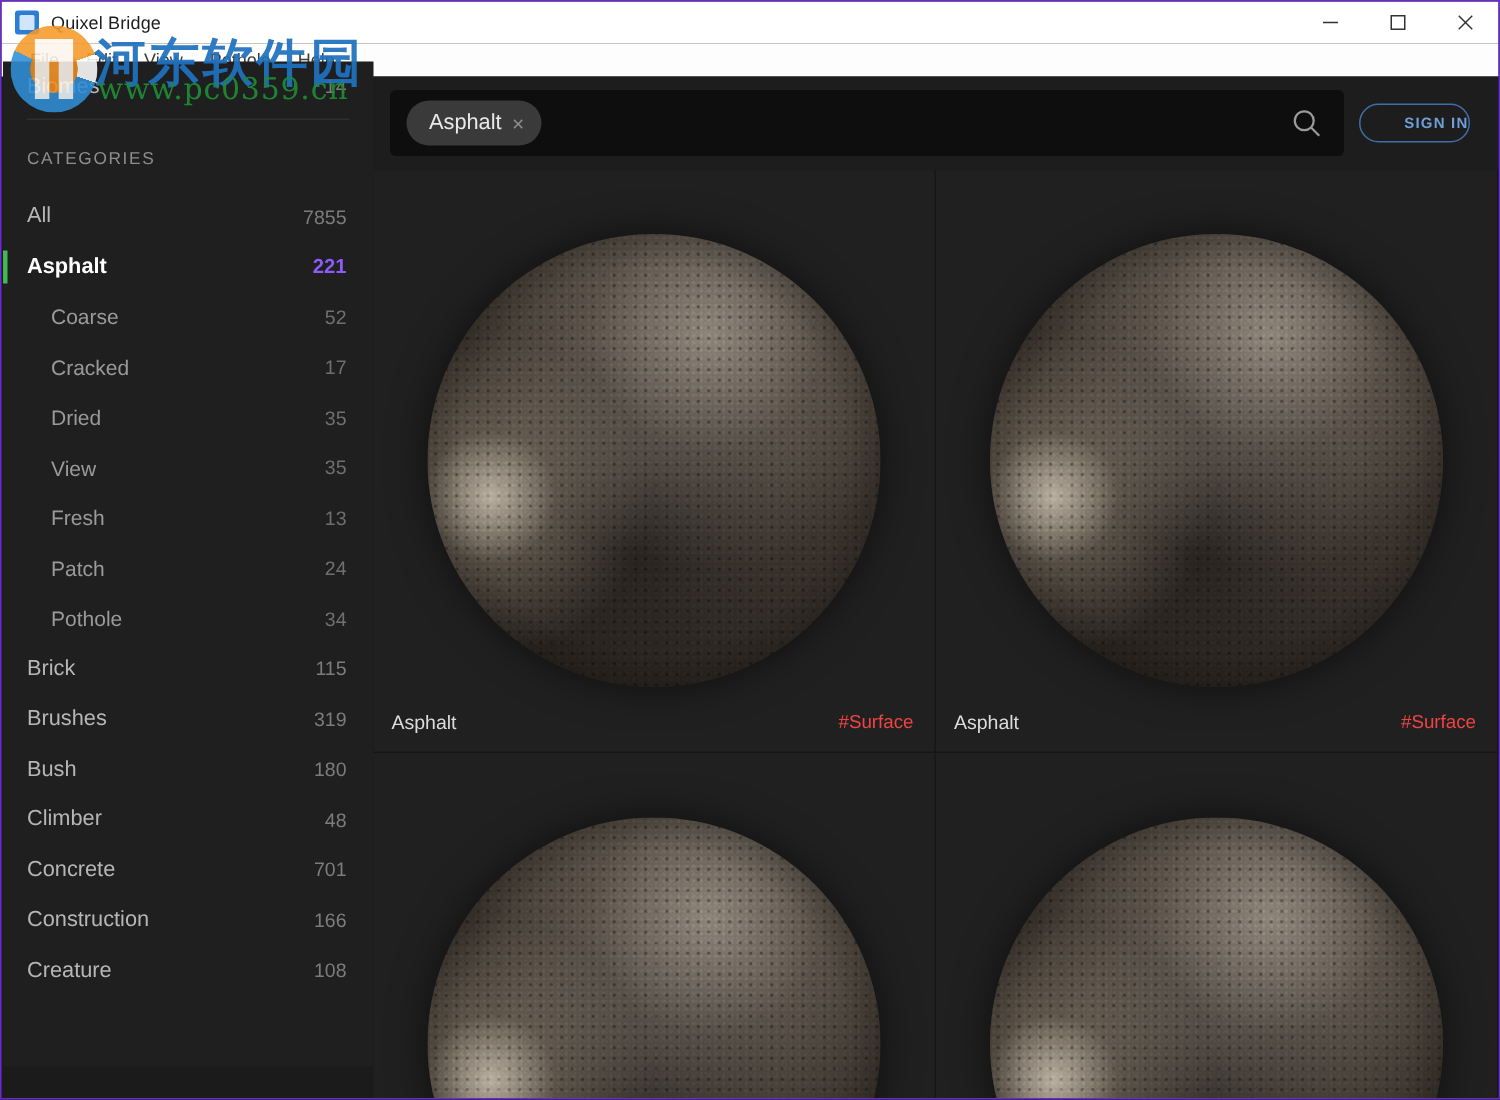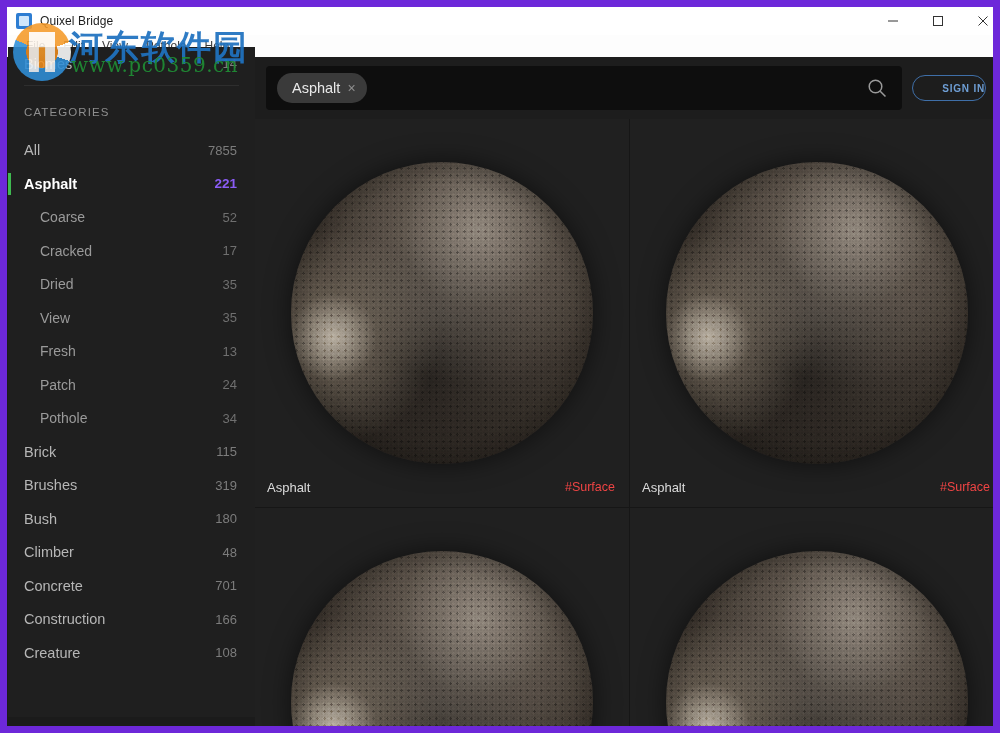--- a/index.html
+++ b/index.html
@@ -10,21 +10,21 @@
     overflow: hidden;
     background: #1c1c1c;
     font-family: "Liberation Sans", sans-serif;
   }
 
   #app {
     position: relative;
     width: 1000px;
     height: 733px;
     background: #1b1b1b;
-    border: 7px solid #6d28d9;
+    border: 1px solid #6d28d9;
     overflow: hidden;
     padding-left: 16px;
   }
 
   
   .titlebar {
     position: absolute;
     top: 0; left: 0;
     width: 998px;
     height: 28px;

